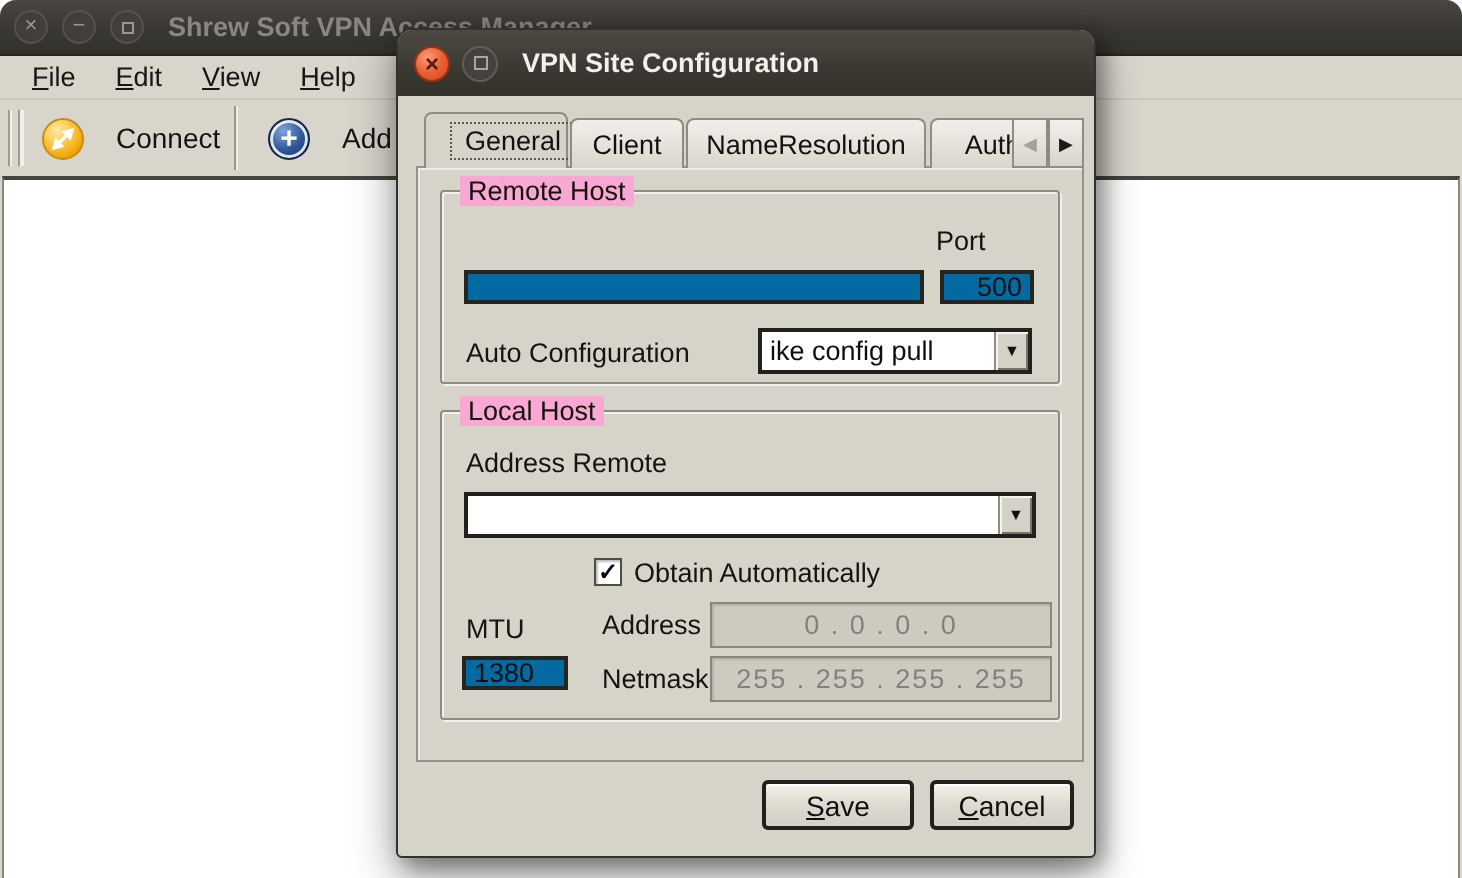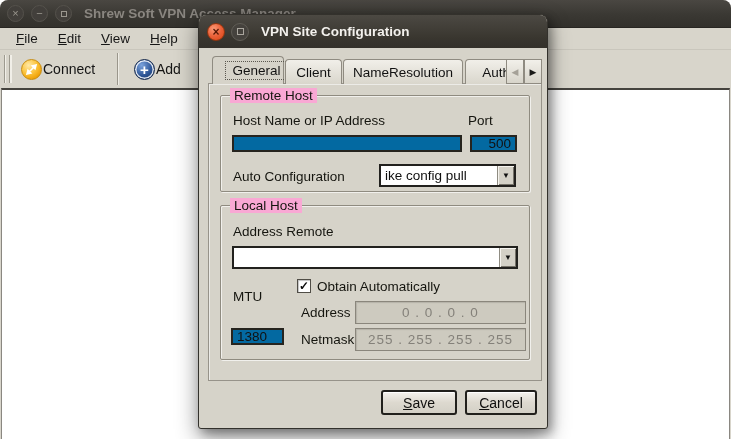--- a/index.html
+++ b/index.html
@@ -17,21 +17,21 @@
   .win-title { margin-left:12px; font-weight:bold; font-size:13.5px; color:#8a8680; }
 
   .menubar { position:absolute; left:0; top:28px; width:731px; height:21px; display:flex; align-items:center; padding-left:6px; }
   .menu-item { padding:2px 10px; font-size:13.5px; color:#161616; }
   .menu-item u { text-decoration:underline; }
 
   .toolbar { position:absolute; left:0; top:49px; width:731px; height:39px; border-top:1px solid #c9c6bc; }
   .gripper { position:absolute; top:5px; width:6px; height:28px;
     border-left:1px solid #9d9a8f; border-right:1px solid #9d9a8f;
     box-shadow:1px 0 0 #f1efe8 inset, 2px 0 0 #f1efe8; }
-  .tbtn { position:absolute; top:2px; height:34px; display:flex; align-items:center; gap:1px; padding:0 8px; font-size:14px; color:#141414; }
+  .tbtn { position:absolute; top:2px; height:34px; display:flex; align-items:center; gap:16px; padding:0 8px; font-size:14px; color:#141414; }
   .tsep { position:absolute; top:3px; width:1px; height:32px; background:#9a968b; box-shadow:1px 0 0 #eeece5; }
   .icon-connect { width:21px; height:21px; border-radius:50%;
     background:radial-gradient(circle at 35% 28%, #ffe9a8, #fbc33b 45%, #ee9d00 80%, #d98a00);
     border:1px solid #c78c10; display:flex; align-items:center; justify-content:center; }
   .icon-add { width:21px; height:21px; border-radius:50%;
     background:radial-gradient(circle at 35% 28%, #7ba3dd, #2d5596 55%, #16315e);
     border:1px solid #12264a; box-shadow:inset 0 0 0 1.5px rgba(255,255,255,.85);
     color:#fff; display:flex; align-items:center; justify-content:center; font-weight:bold; font-size:15px; line-height:1; }
 
   .client { position:absolute; left:1px; top:88px; width:729px; height:351px; background:#fff;
@@ -168,42 +168,41 @@
         <span>Authe</span>
       </div>
     </div>
     <div class="tab-scroll ts-left">◀</div>
     <div class="tab-scroll ts-right">▶</div>
 
     <div class="pane"></div>
 
     <div class="group g-remote">
       <span class="group-legend">Remote Host</span>
-      <span class="lbl" style="left:12px; top:17px;">Host Name or IP Address</span>
       <span class="lbl" style="left:247px; top:17px;">Port</span>
       <input class="tin" style="left: 11px; top: 39px; width: 230px;" value="">
       <input class="tin" style="left: 249px; top: 39px; width: 47px; text-align: right;" value="500">
       <span class="lbl" style="left:12px; top:73px;">Auto Configuration</span>
       <div class="combo" style="left:158px; top:68px; width:137px;">
         <span>ike config pull</span>
         <span class="combo-arrow">▼</span>
       </div>
     </div>
 
     <div class="group g-local">
       <span class="group-legend">Local Host</span>
       <span class="lbl" style="left:12px; top:18px;">Address Remote</span>
       <div class="combo" style="left:11px; top:40px; width:286px;">
         <span class="combo-arrow">▼</span>
       </div>
       <div class="checkbox" style="left:76px; top:73px;">
         <span>✓</span>
       </div>
       <span class="lbl" style="left:96px; top:73px;">Obtain Automatically</span>
-      <span class="lbl" style="left:12px; top:83px;">MTU</span>
+      <span class="lbl" style="left:12px; top:101px;">MTU</span>
       <span class="lbl" style="left:80px; top:99px; width:49px; text-align:right;">Address</span>
       <input class="tin dis" style="left: 134px; top: 95px; width: 171px;" disabled="" value="0 . 0 . 0 . 0">
       <input class="tin" style="left: 10px; top: 122px; width: 53px;" value="1380">
       <span class="lbl" style="left:80px; top:126px; width:49px; text-align:right;">Netmask</span>
       <input class="tin dis" style="left: 134px; top: 122px; width: 171px;" disabled="" value="255 . 255 . 255 . 255">
     </div>
 
     <div class="btn btn-save"><u>S</u>ave</div>
     <div class="btn btn-cancel"><u>C</u>ancel</div>
   </div>

